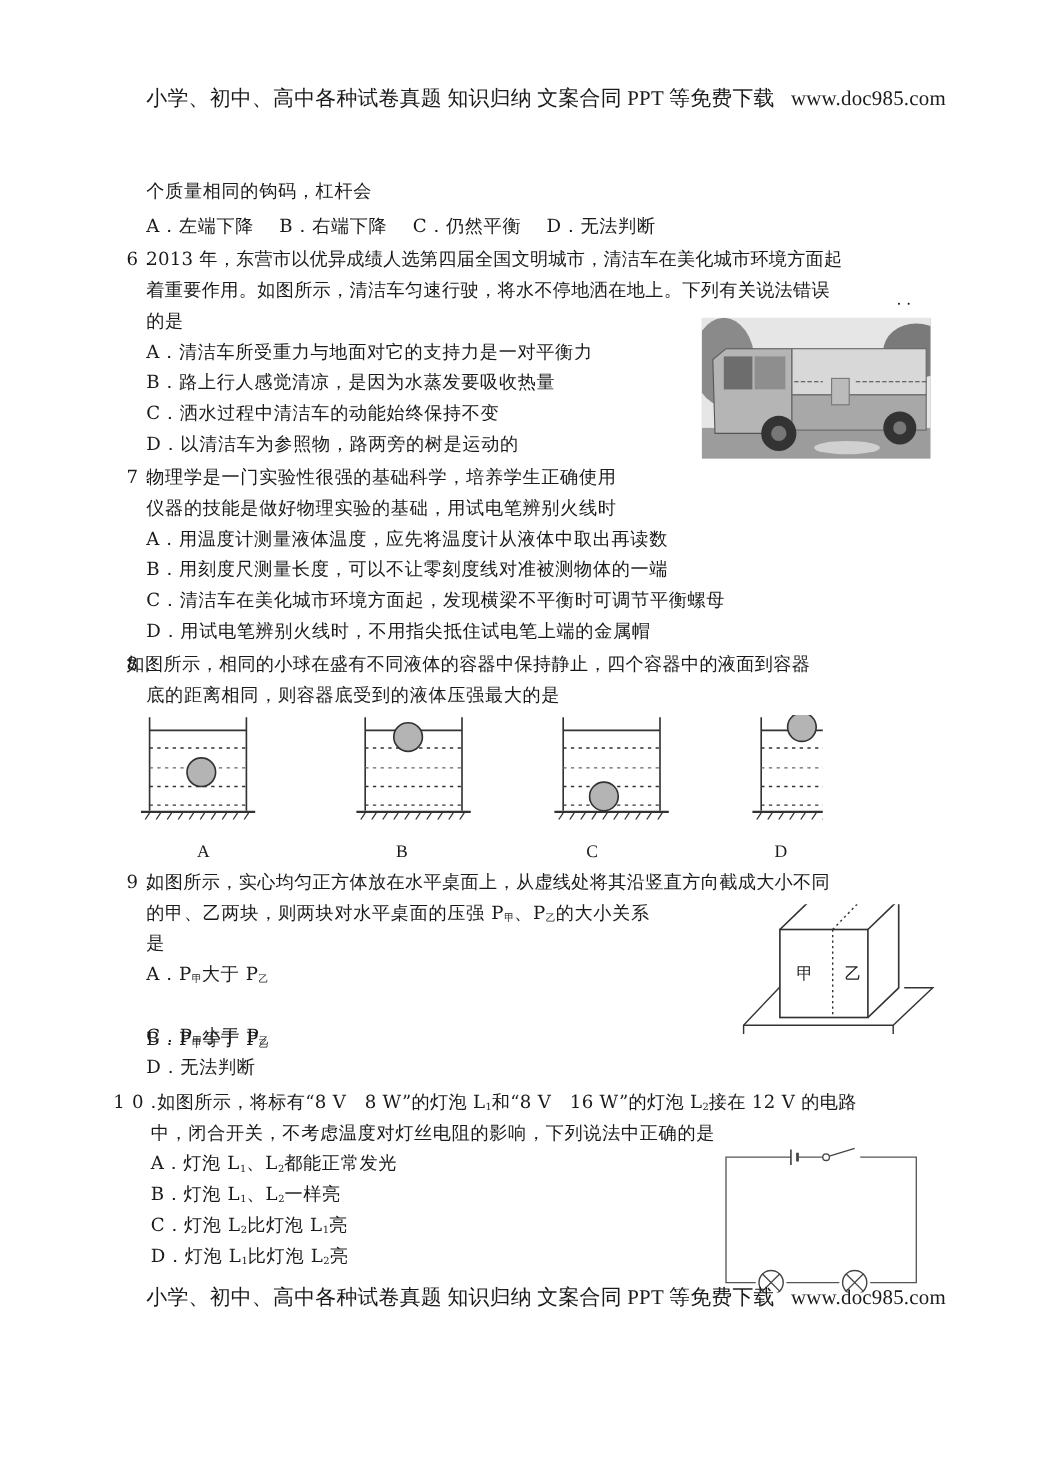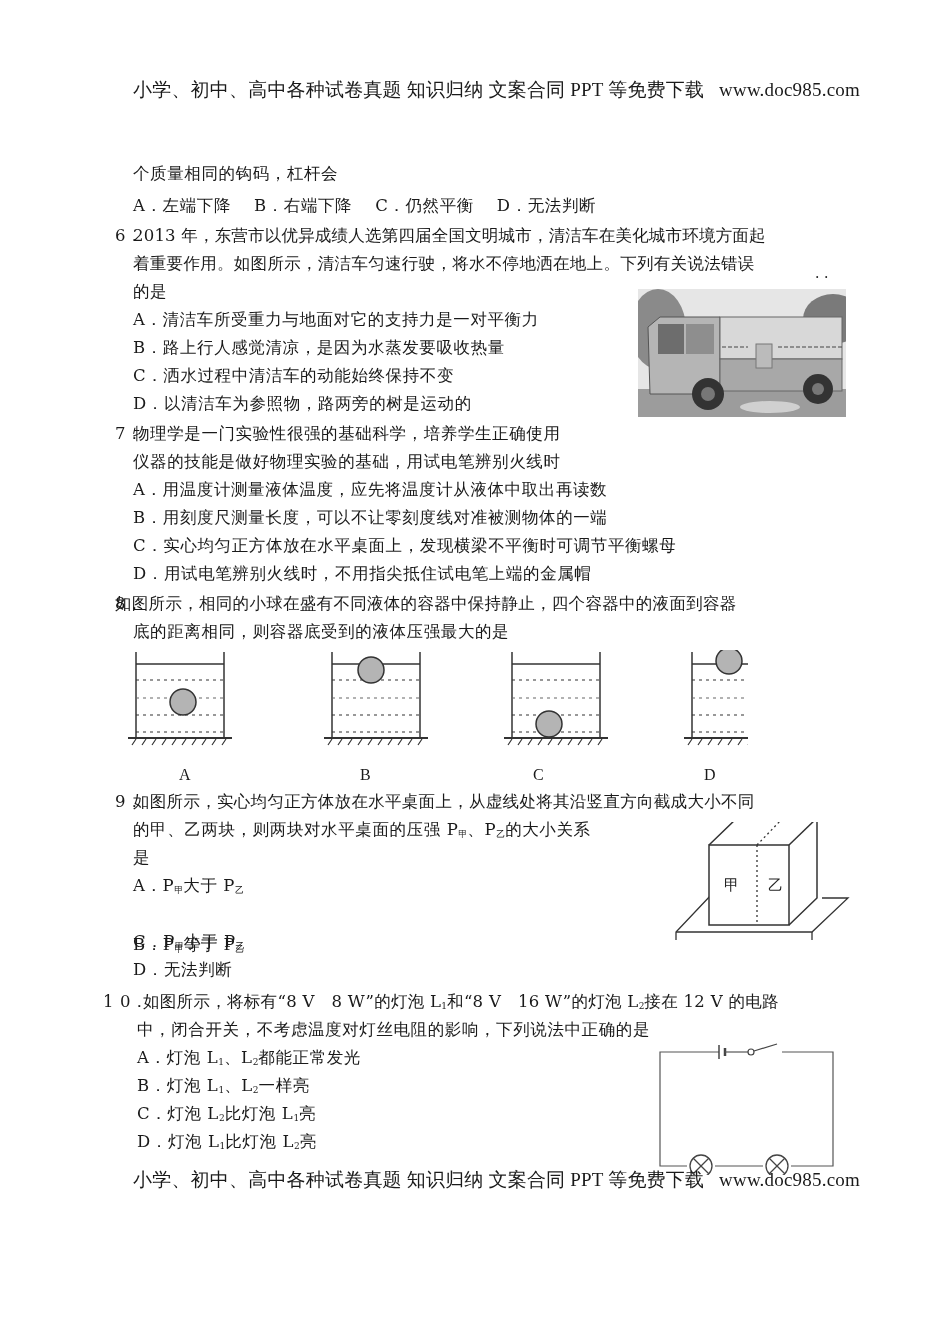--- a/index.html
+++ b/index.html
@@ -59,21 +59,21 @@
       <circle cx="180" cy="100" r="6" fill="#777"></circle>
     <ellipse cx="132" cy="118" rx="30" ry="6" fill="#d0d0d0"></ellipse>
   </svg>
 </div>
 
 <div class="line" style="left:115px; top:424px;">7．</div>
 <div class="line" style="left:133px; top:424px;">物理学是一门实验性很强的基础科学，培养学生正确使用</div>
 <div class="line" style="left:133px; top:452px;">仪器的技能是做好物理实验的基础，用试电笔辨别火线时</div>
 <div class="line" style="left:133px; top:480px;">A．用温度计测量液体温度，应先将温度计从液体中取出再读数</div>
 <div class="line" style="left:133px; top:508px;">B．用刻度尺测量长度，可以不让零刻度线对准被测物体的一端</div>
-<div class="line" style="left:133px; top:536px;">C．实心均匀正方体放在水平桌面上，发现横梁不平衡时可调节平衡螺母</div>
+<div class="line" style="left:133px; top:536px;">C．清洁车在美化城市环境方面起，发现横梁不平衡时可调节平衡螺母</div>
 <div class="line" style="left:133px; top:564px;">D．用试电笔辨别火线时，不用指尖抵住试电笔上端的金属帽</div>
 
 <div class="line" style="left:115px; top:594px;">8．</div>
 <div class="line" style="left:115px; top:594px; letter-spacing:0.3px;">如图所示，相同的小球在盛有不同液体的容器中保持静止，四个容器中的液面到容器</div>
 <div class="line" style="left:133px; top:622px;">底的距离相同，则容器底受到的液体压强最大的是</div>
 
 <svg class="figure" style="left:128px; top:650px;" width="620" height="100" viewBox="0 0 620 100">
   <defs>
     <g id="tank">
       <line x1="8" y1="2" x2="8" y2="87" stroke="#333" stroke-width="1.5"></line>

